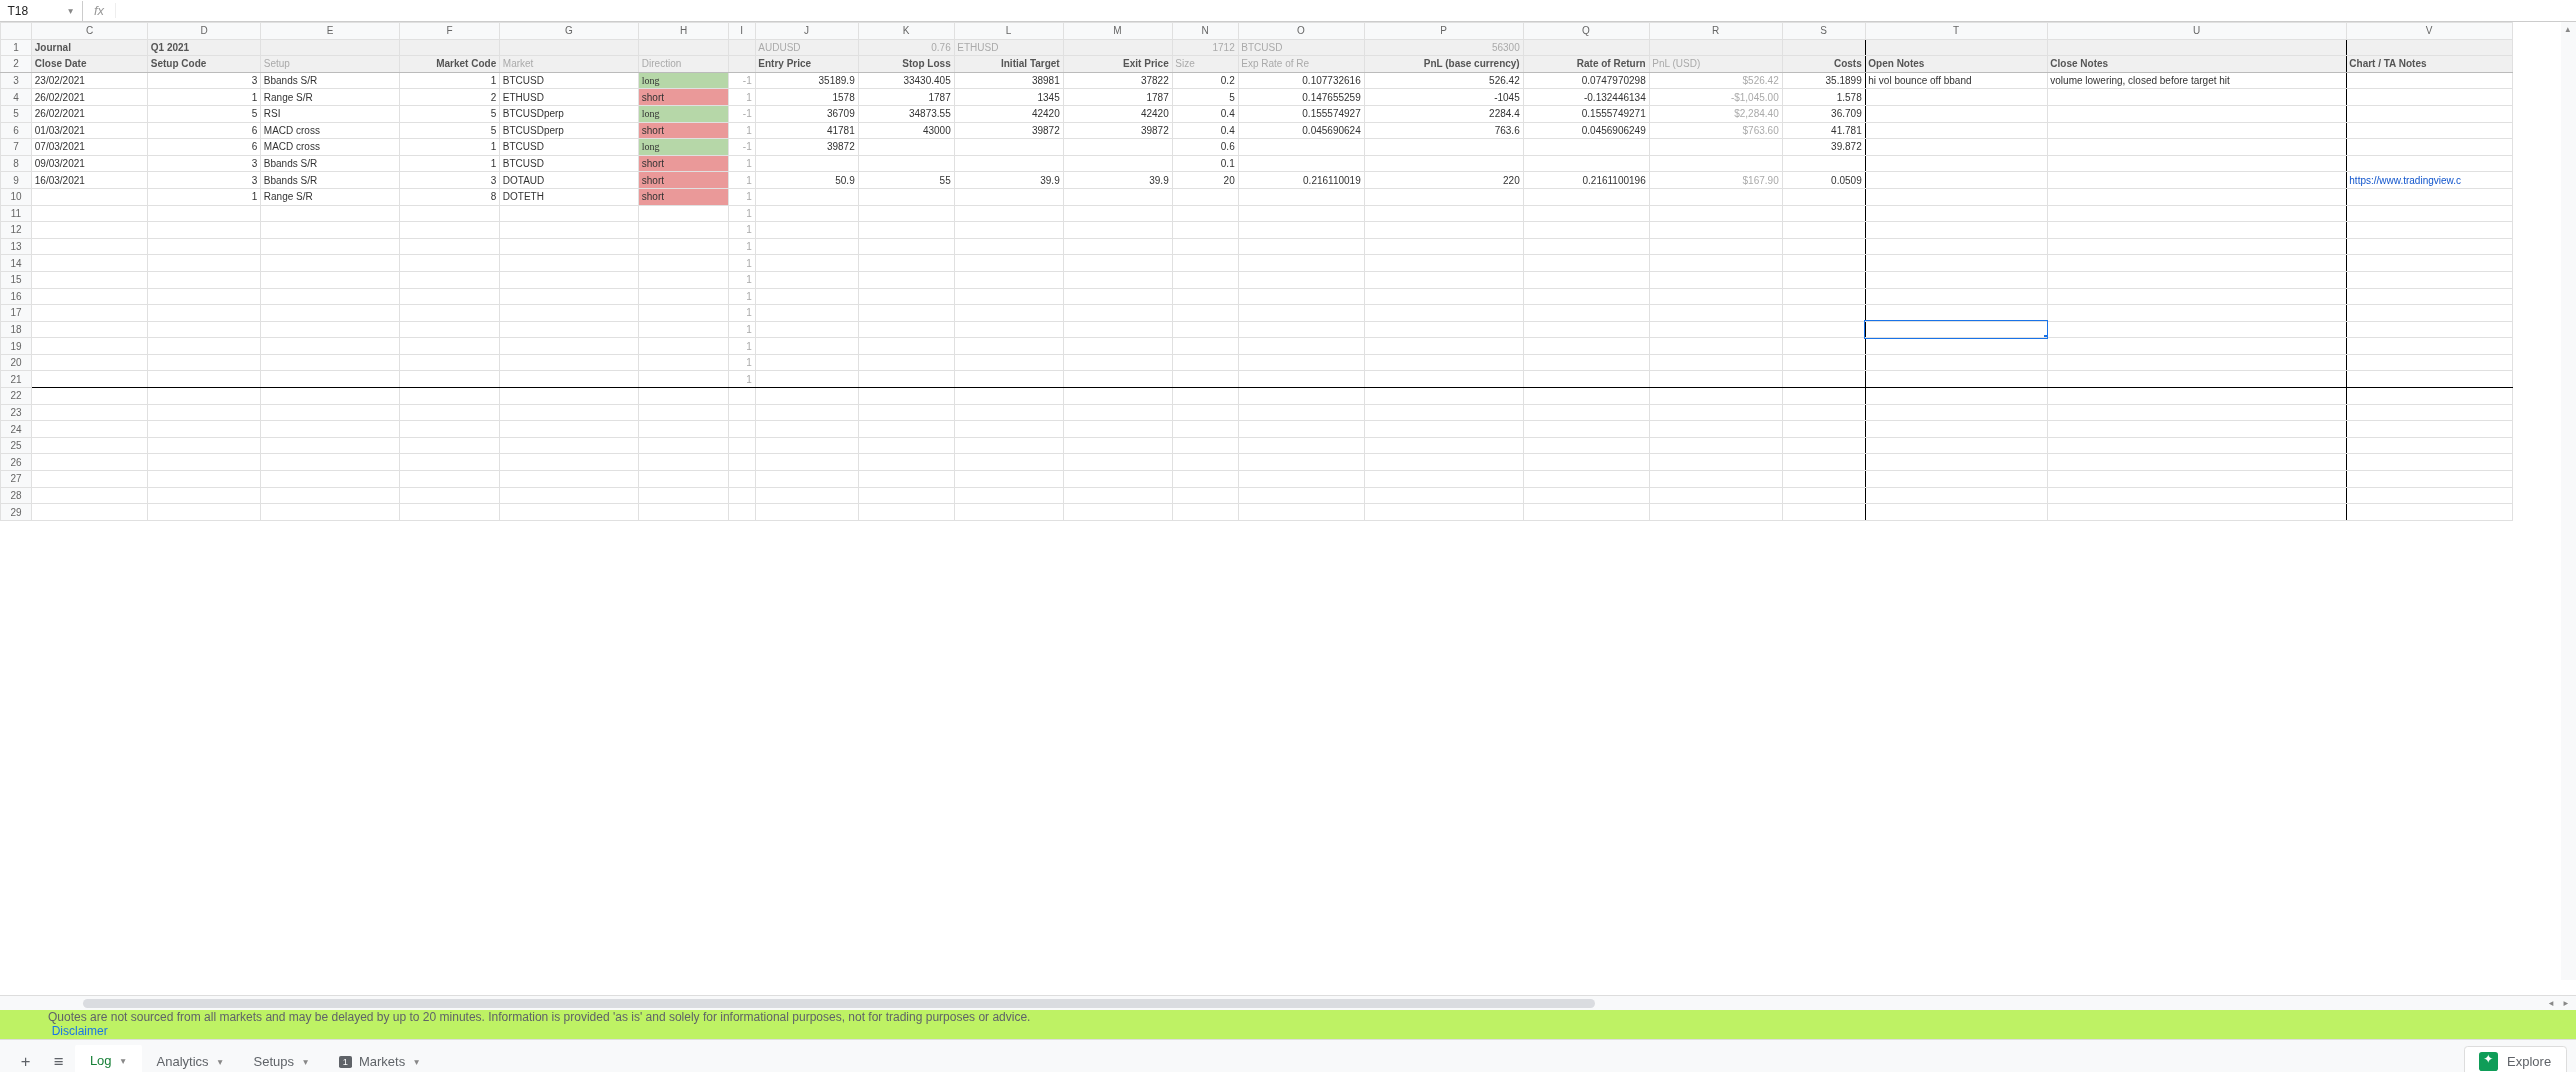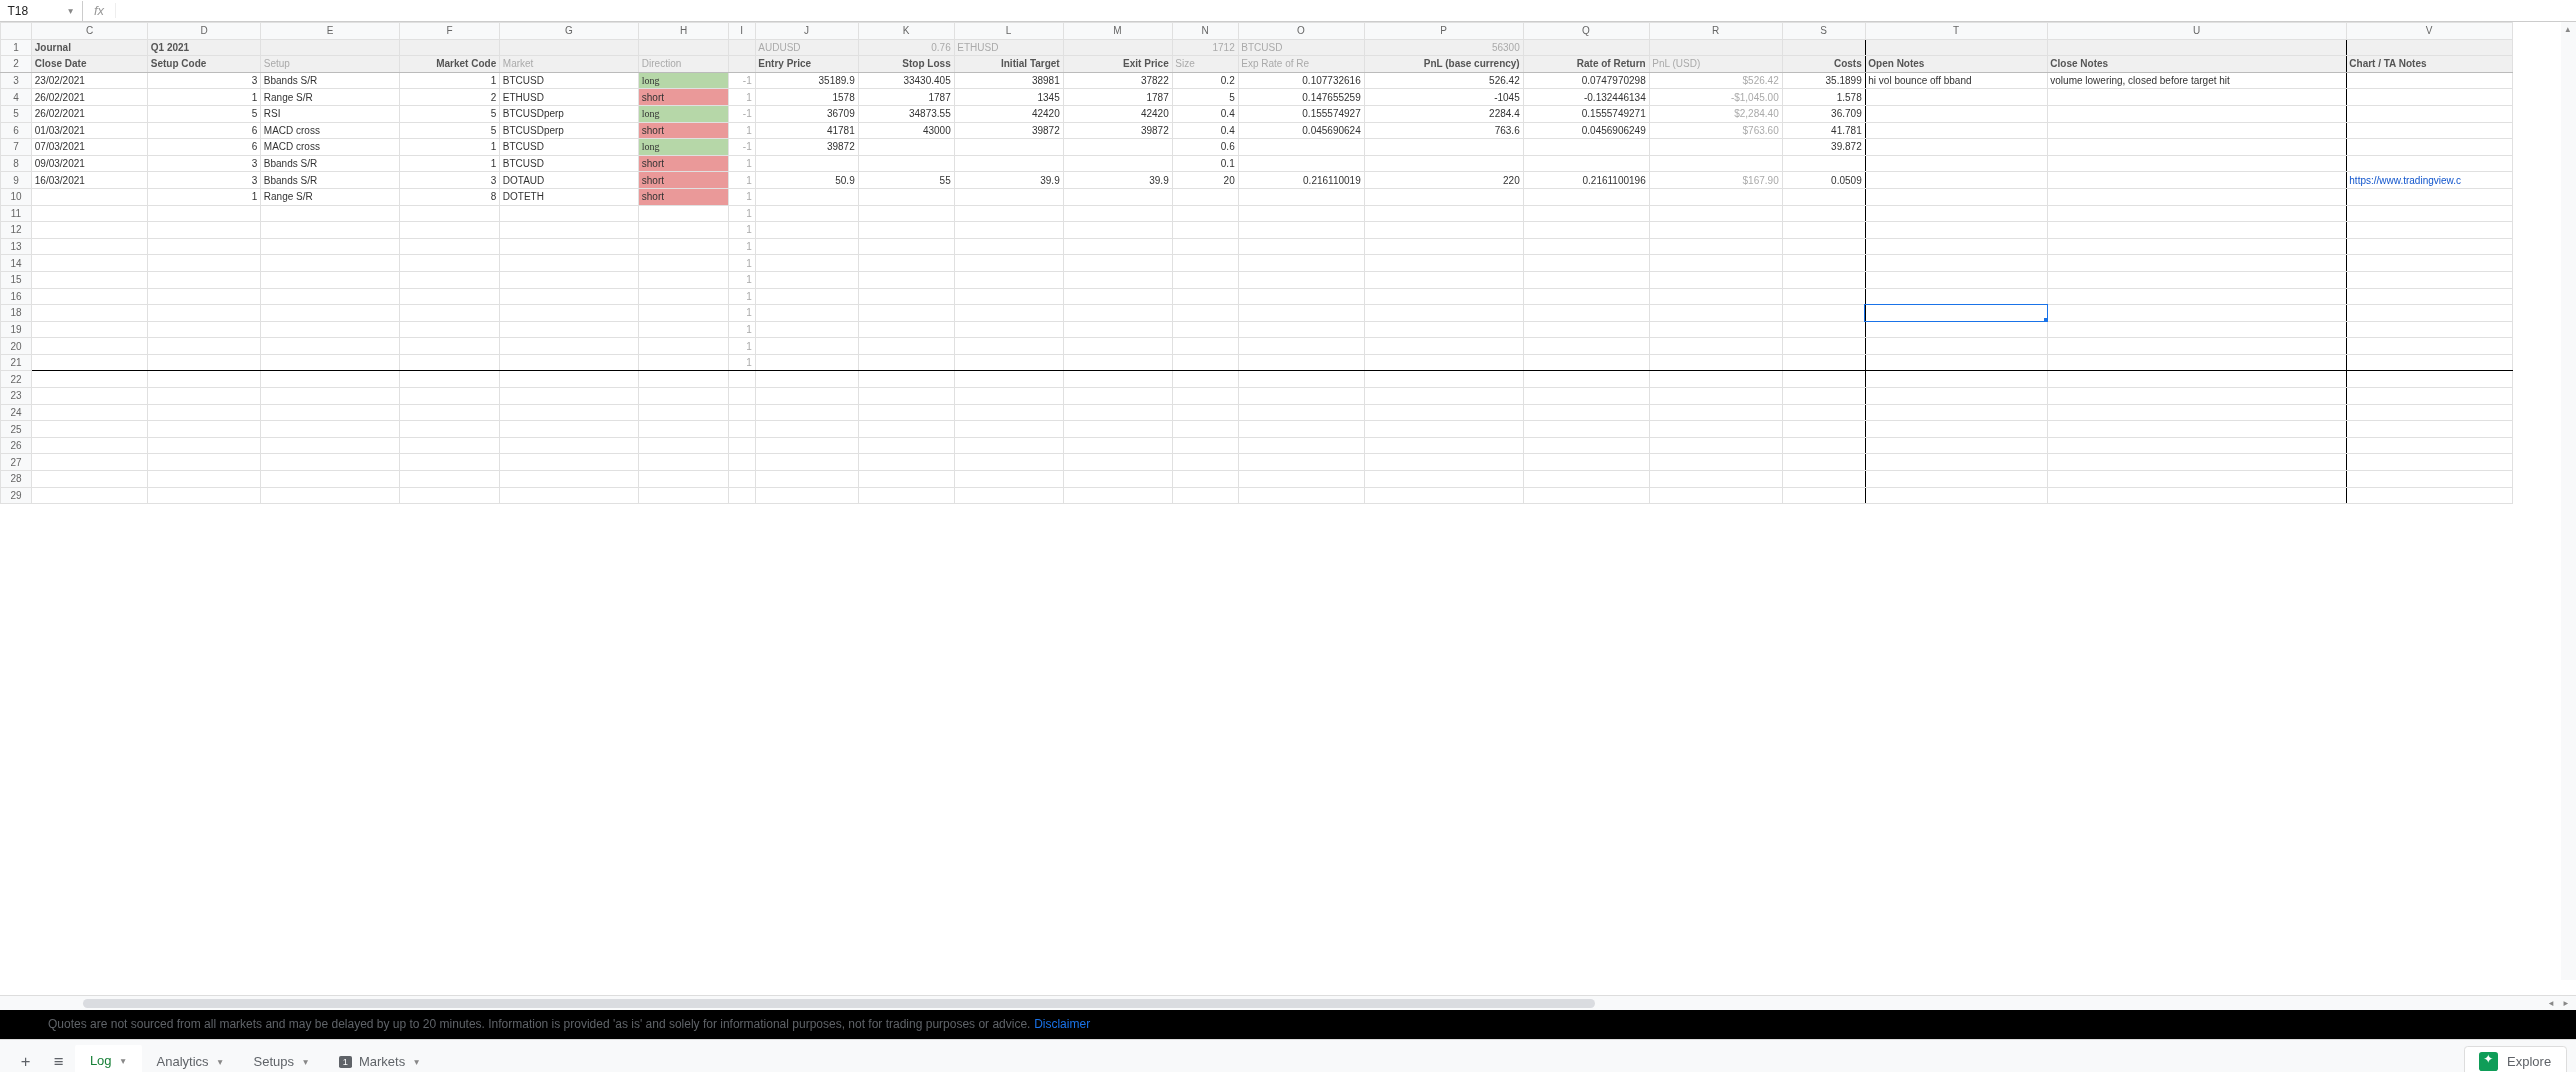--- a/index.html
+++ b/index.html
@@ -50,21 +50,21 @@
   .hscroll-track { position: absolute; left: 83px; right: 55px; top: 2.8px; height: 9.2px; }
   .hscroll-thumb { position: absolute; left: 0; width: 62%; height: 9.2px; background: #dadce0; border-radius: 4.6px; }
   .hscroll-arrows { position: absolute; right: 3.7px; top: 0; display: flex; gap: 1.8px; }
   .arr { width: 13px; height: 13px; display:flex; align-items:center; justify-content:center; color:#888; font-size:9.2px; }
   
   
   .vscroll { position: absolute; right: 0; top: 22px; width: 14.7px; bottom: 92px; background: #f8f9fa; }
   .vscroll .arr { width:13px; height:13px; }
   
   
-  .disclaimer { height: 29.5px; background: #000000; display: flex; align-items: center; padding: 0 48px; font-size: 12px; color: #5f6368; }
+  .disclaimer { height: 29.5px; background: #bef264; display: flex; padding: 0 48px; font-size: 12px; color: #5f6368; flex-direction: column; }
   .disclaimer a { color: #1a73e8; margin-left: 3.7px; cursor: pointer; }
   
   
   .sheet-tabs { height: 44px; display: flex; align-items: center; background: #f8f9fa; border-top: 0.9px solid #ddd; padding: 0 9.2px; }
   .tab-btn { width: 33px; height: 33px; display: flex; align-items: center; justify-content: center; color: #5f6368; cursor: pointer; font-size: 16.6px; }
   .tab { height: 33px; display: flex; align-items: center; padding: 0 14.7px; font-size: 13px; color: #5f6368; cursor: pointer; gap: 7.4px; border-radius: 1.8px 1.8px 0 0; }
   .tab.active { background: #fff; color: #188038; font-weight: 500; border-bottom: 2.8px solid #f4b400; }
   .tab .caret { font-size: 8.3px; color: #888; }
   .tab .badge { background: #5f6368; color: #fff; font-size: 9.2px; padding: 0.9px 3.7px; border-radius: 1.8px; }
   
@@ -495,20 +495,43 @@
           <td class=" "></td>
           <td class=" "></td>
           <td class=" "></td>
           <td class="ghost "></td>
           <td class="col-s-right "></td>
           <td class="left "></td>
           <td class="left col-u-right "></td>
           <td class="left "></td>
         </tr>
         <tr class="">
+          <th class="rowhead">17</th>
+          <td class="left "></td>
+          <td class=" "></td>
+          <td class="left "></td>
+          <td class=" "></td>
+          <td class="left "></td>
+          <td class="left "></td>
+          <td class="ghost ">1</td>
+          <td class=" "></td>
+          <td class=" "></td>
+          <td class=" "></td>
+          <td class=" "></td>
+          <td class=" "></td>
+          <td class=" "></td>
+          <td class=" "></td>
+          <td class=" "></td>
+          <td class="ghost "></td>
+          <td class="col-s-right "></td>
+          <td class="left "></td>
+          <td class="left col-u-right "></td>
+          <td class="left "></td>
+        </tr>
+        <tr class="">
           <th class="rowhead">18</th>
           <td class="left "></td>
           <td class=" "></td>
           <td class="left "></td>
           <td class=" "></td>
           <td class="left "></td>
           <td class="left "></td>
           <td class="ghost ">1</td>
           <td class=" "></td>
           <td class=" "></td>

